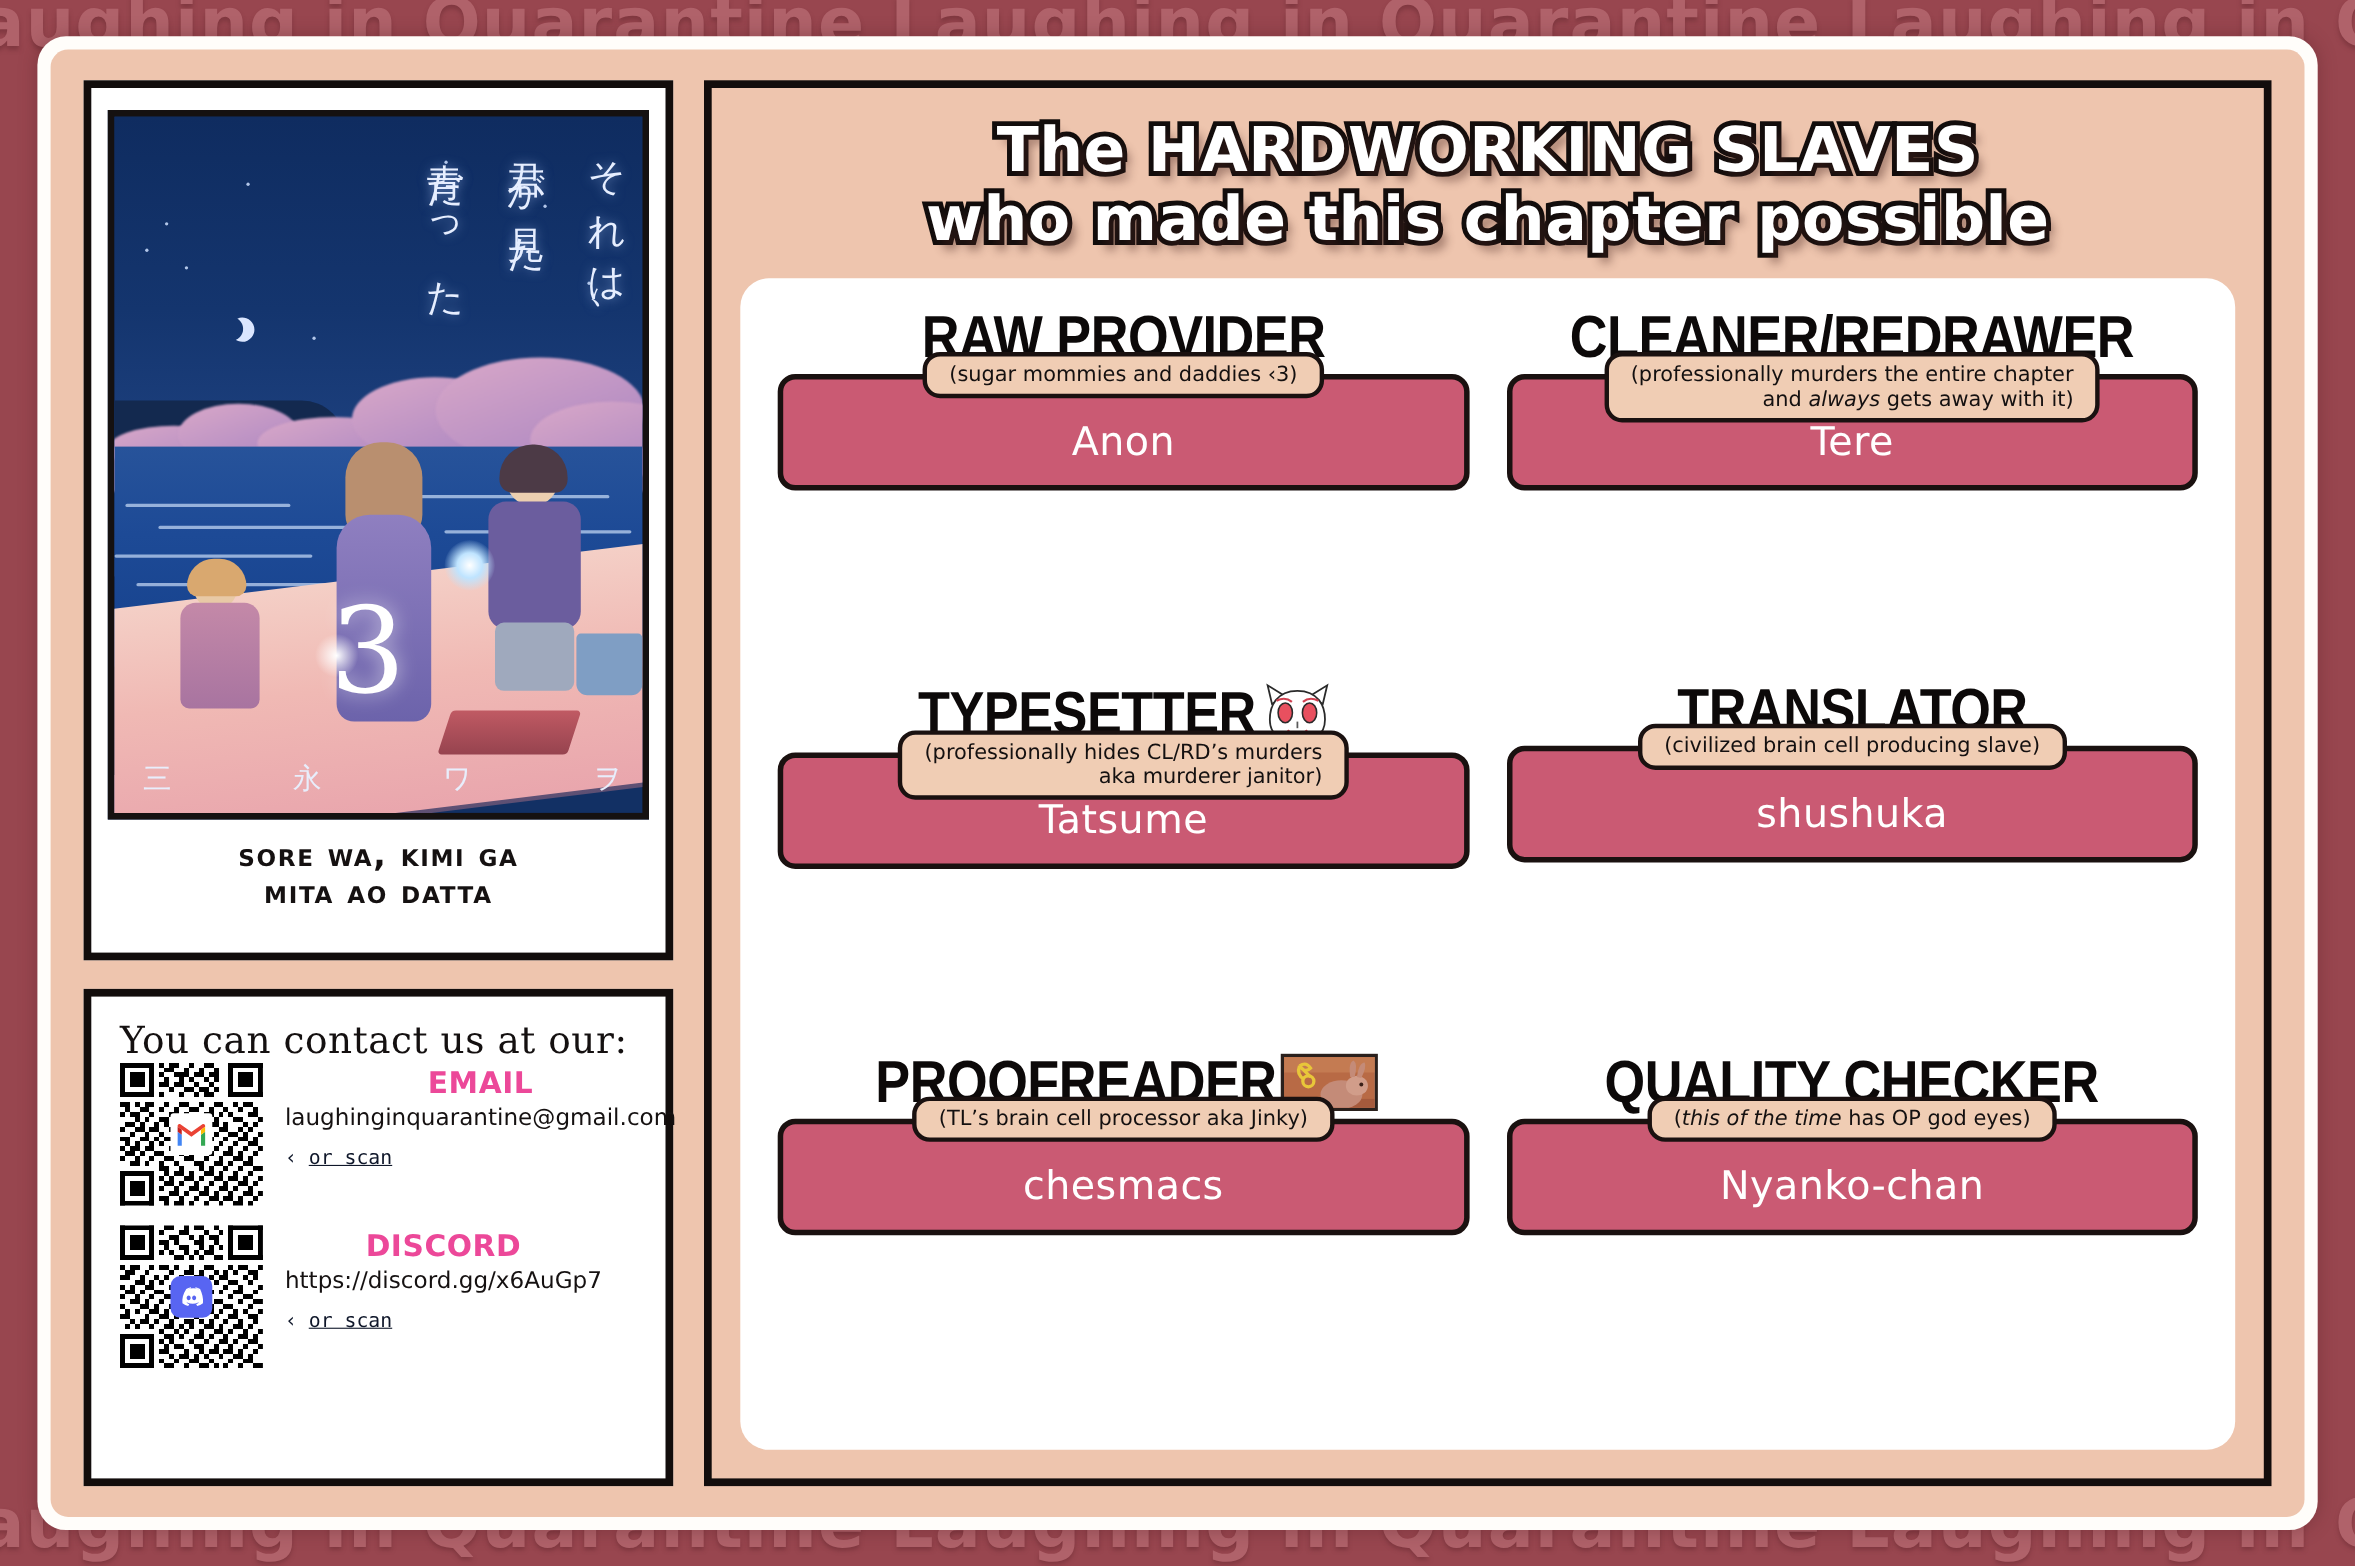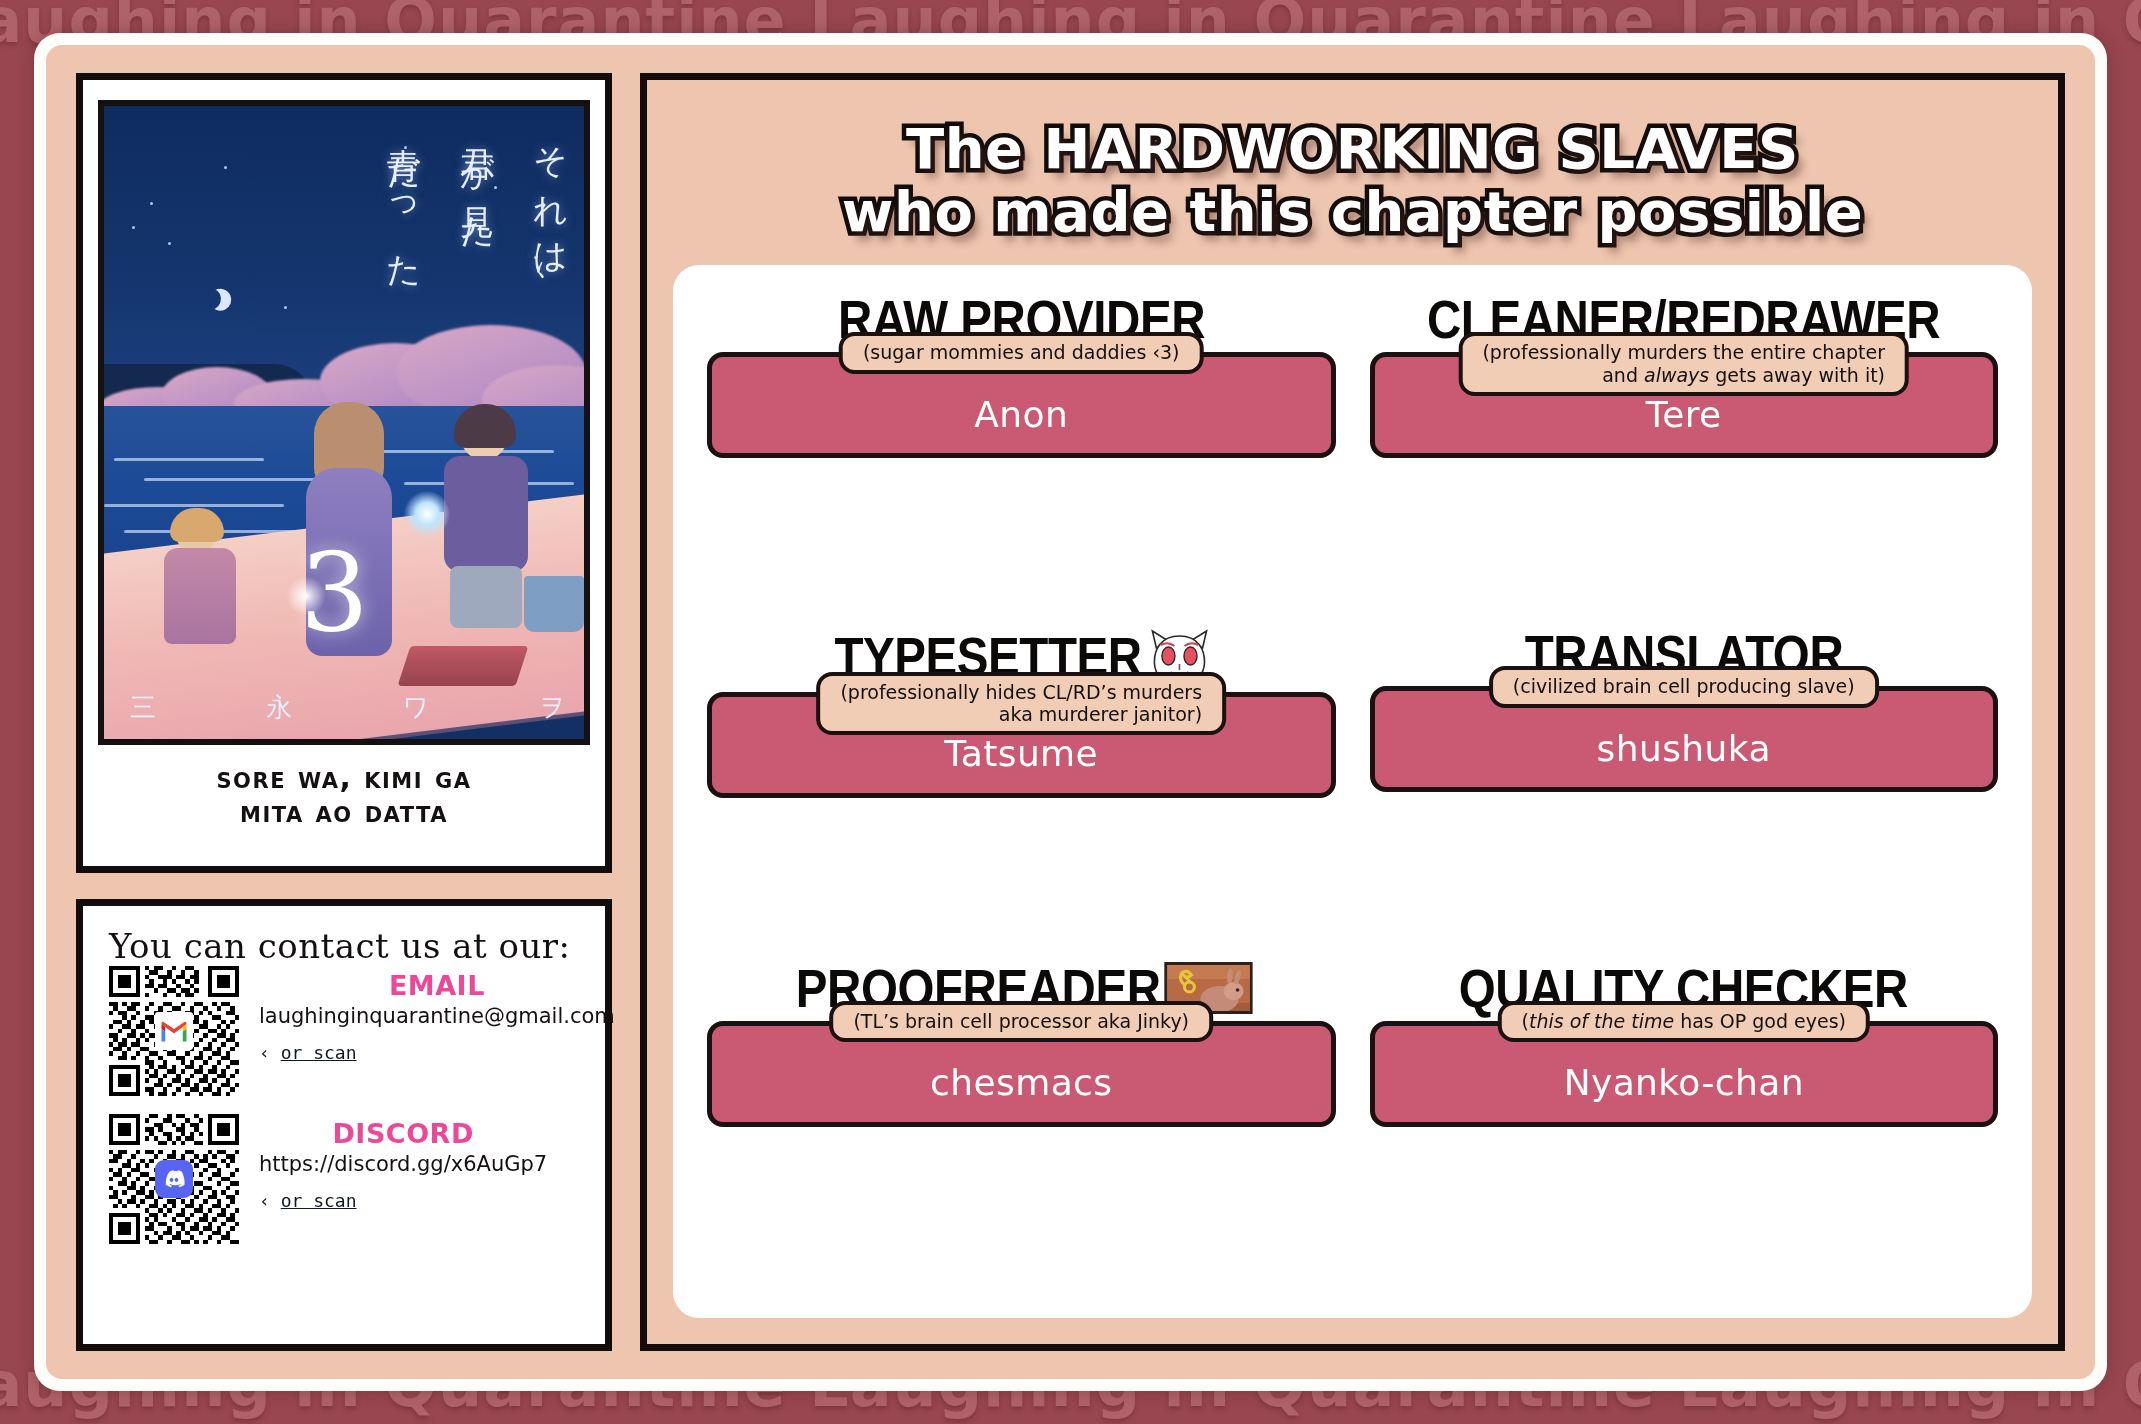--- a/index.html
+++ b/index.html
@@ -241,21 +241,21 @@
     font-size: 18px;
     color: #0f172a;
   }
   .or-scan u { text-decoration: underline; }
 
   
   #right-panel {
     flex: 1;
     border: 7px solid #120d0c;
     background: #eec5ae;
-    padding: 28px 26px 26px 26px;
+    padding: 16px 26px 26px 26px;
     display: flex;
     flex-direction: column;
   }
 
   #credits-title {
     text-align: center;
     font-family: "DejaVu Sans", sans-serif;
     font-weight: bold;
     font-size: 56px;
     line-height: 1.12;

